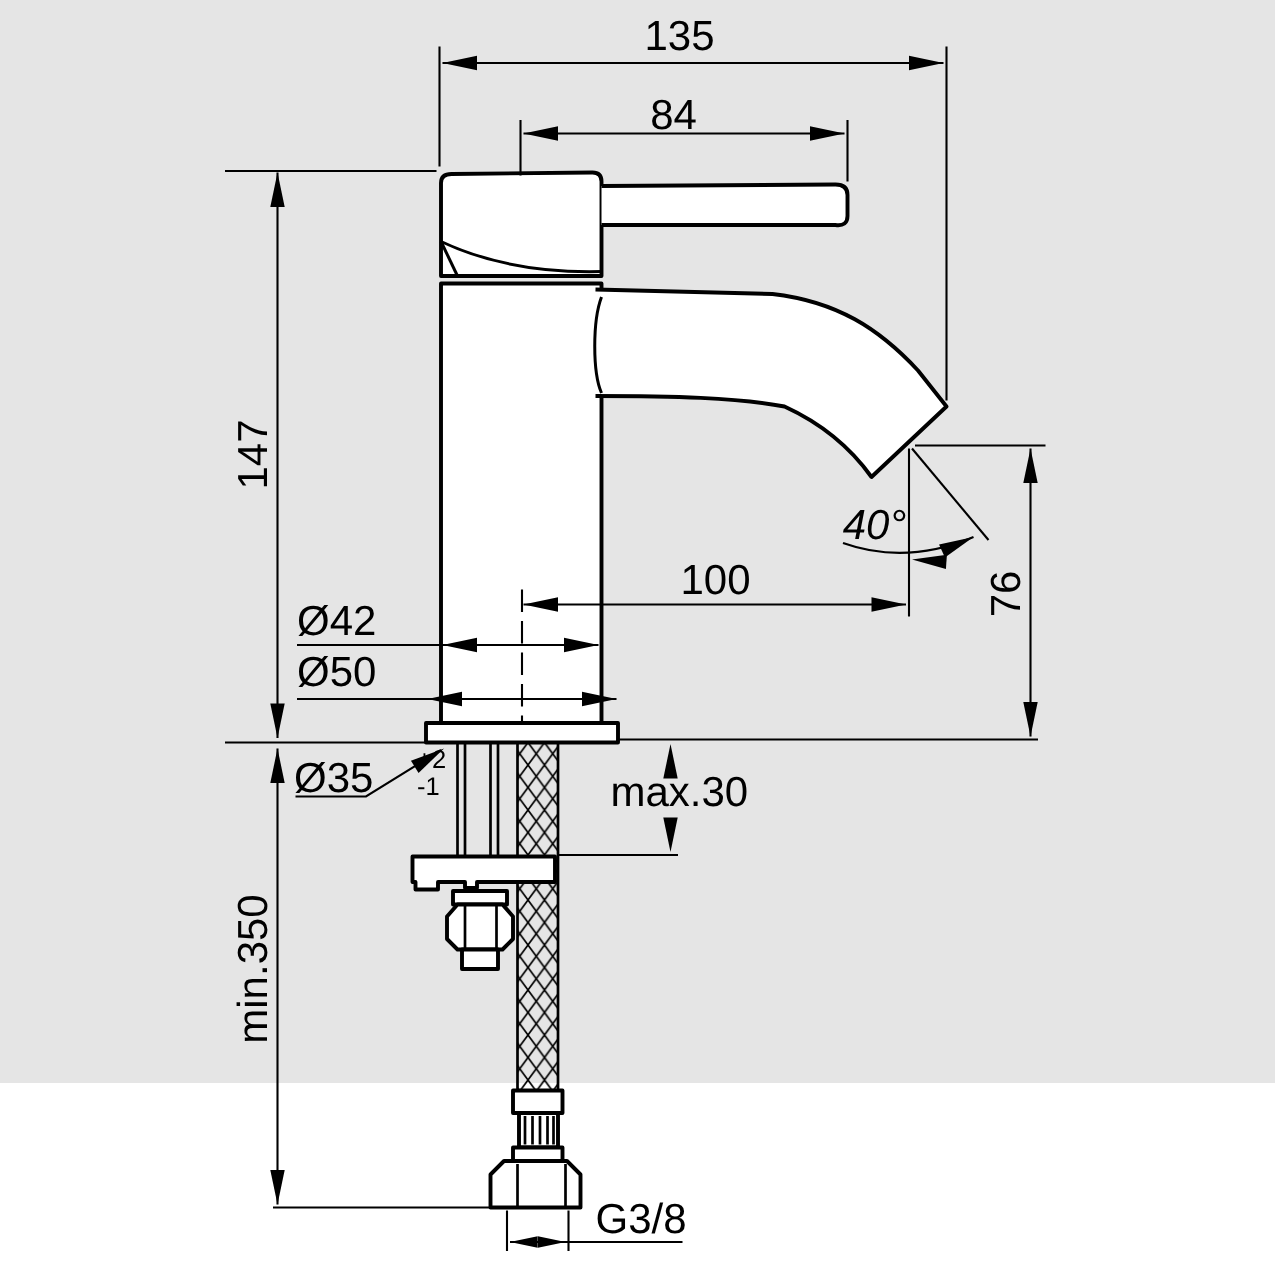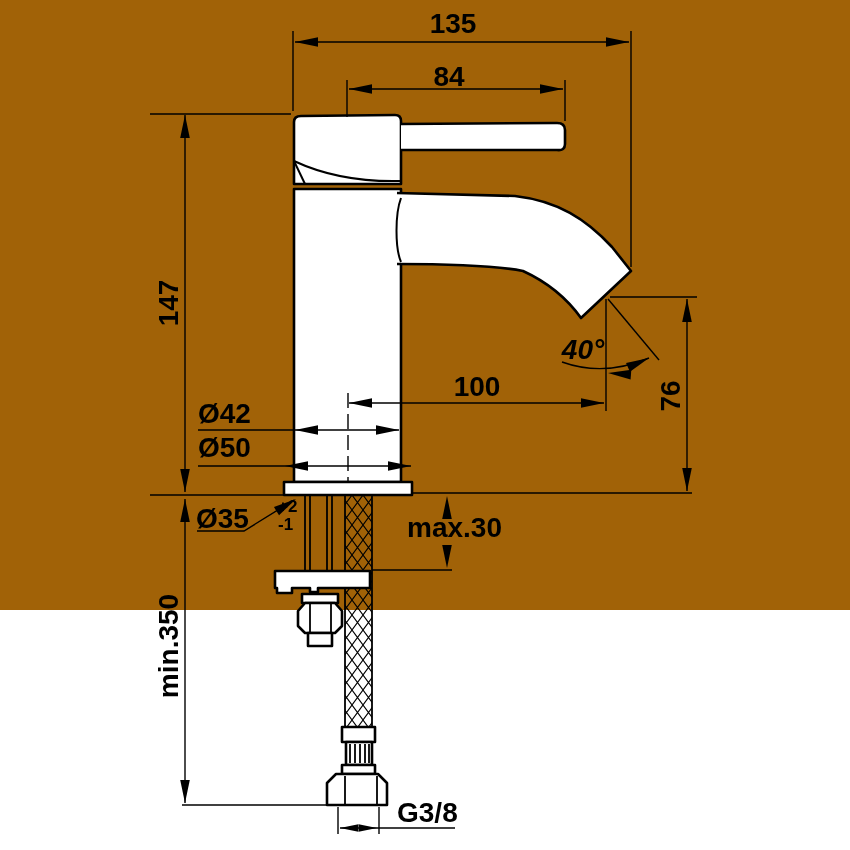--- a/index.html
+++ b/index.html
@@ -1,17 +1,17 @@
 <!DOCTYPE html>
 <html><head>
 <meta charset="utf-8">
 <style>
   html,body{margin:0;padding:0;background:#ffffff;}
   body{width:850px;height:850px;overflow:hidden;font-family:"Liberation Sans",sans-serif;}
-  .drawing-wrap{position:relative;width:850px;height:610px;background:#a16207;font-weight:bold;}
+  .drawing-wrap{position:relative;width:850px;height:722px;background:#e5e5e5;}
   svg{display:block;}
   
   .ol{stroke:#000000;stroke-width:2.6;fill:#ffffff;stroke-linejoin:round;}
   .ol-open{stroke:#000000;stroke-width:2.6;fill:#ffffff;stroke-linejoin:round;}
   .ol-thin{stroke:#000000;stroke-width:2;fill:none;}
   .detail{stroke:#000000;stroke-width:1.8;fill:none;}
   
   .dl{stroke:#000000;stroke-width:1.4;fill:none;}
   .dl-dash{stroke:#000000;stroke-width:1.4;fill:none;stroke-dasharray:15 6;}
   .ah{fill:#000000;stroke:none;}

